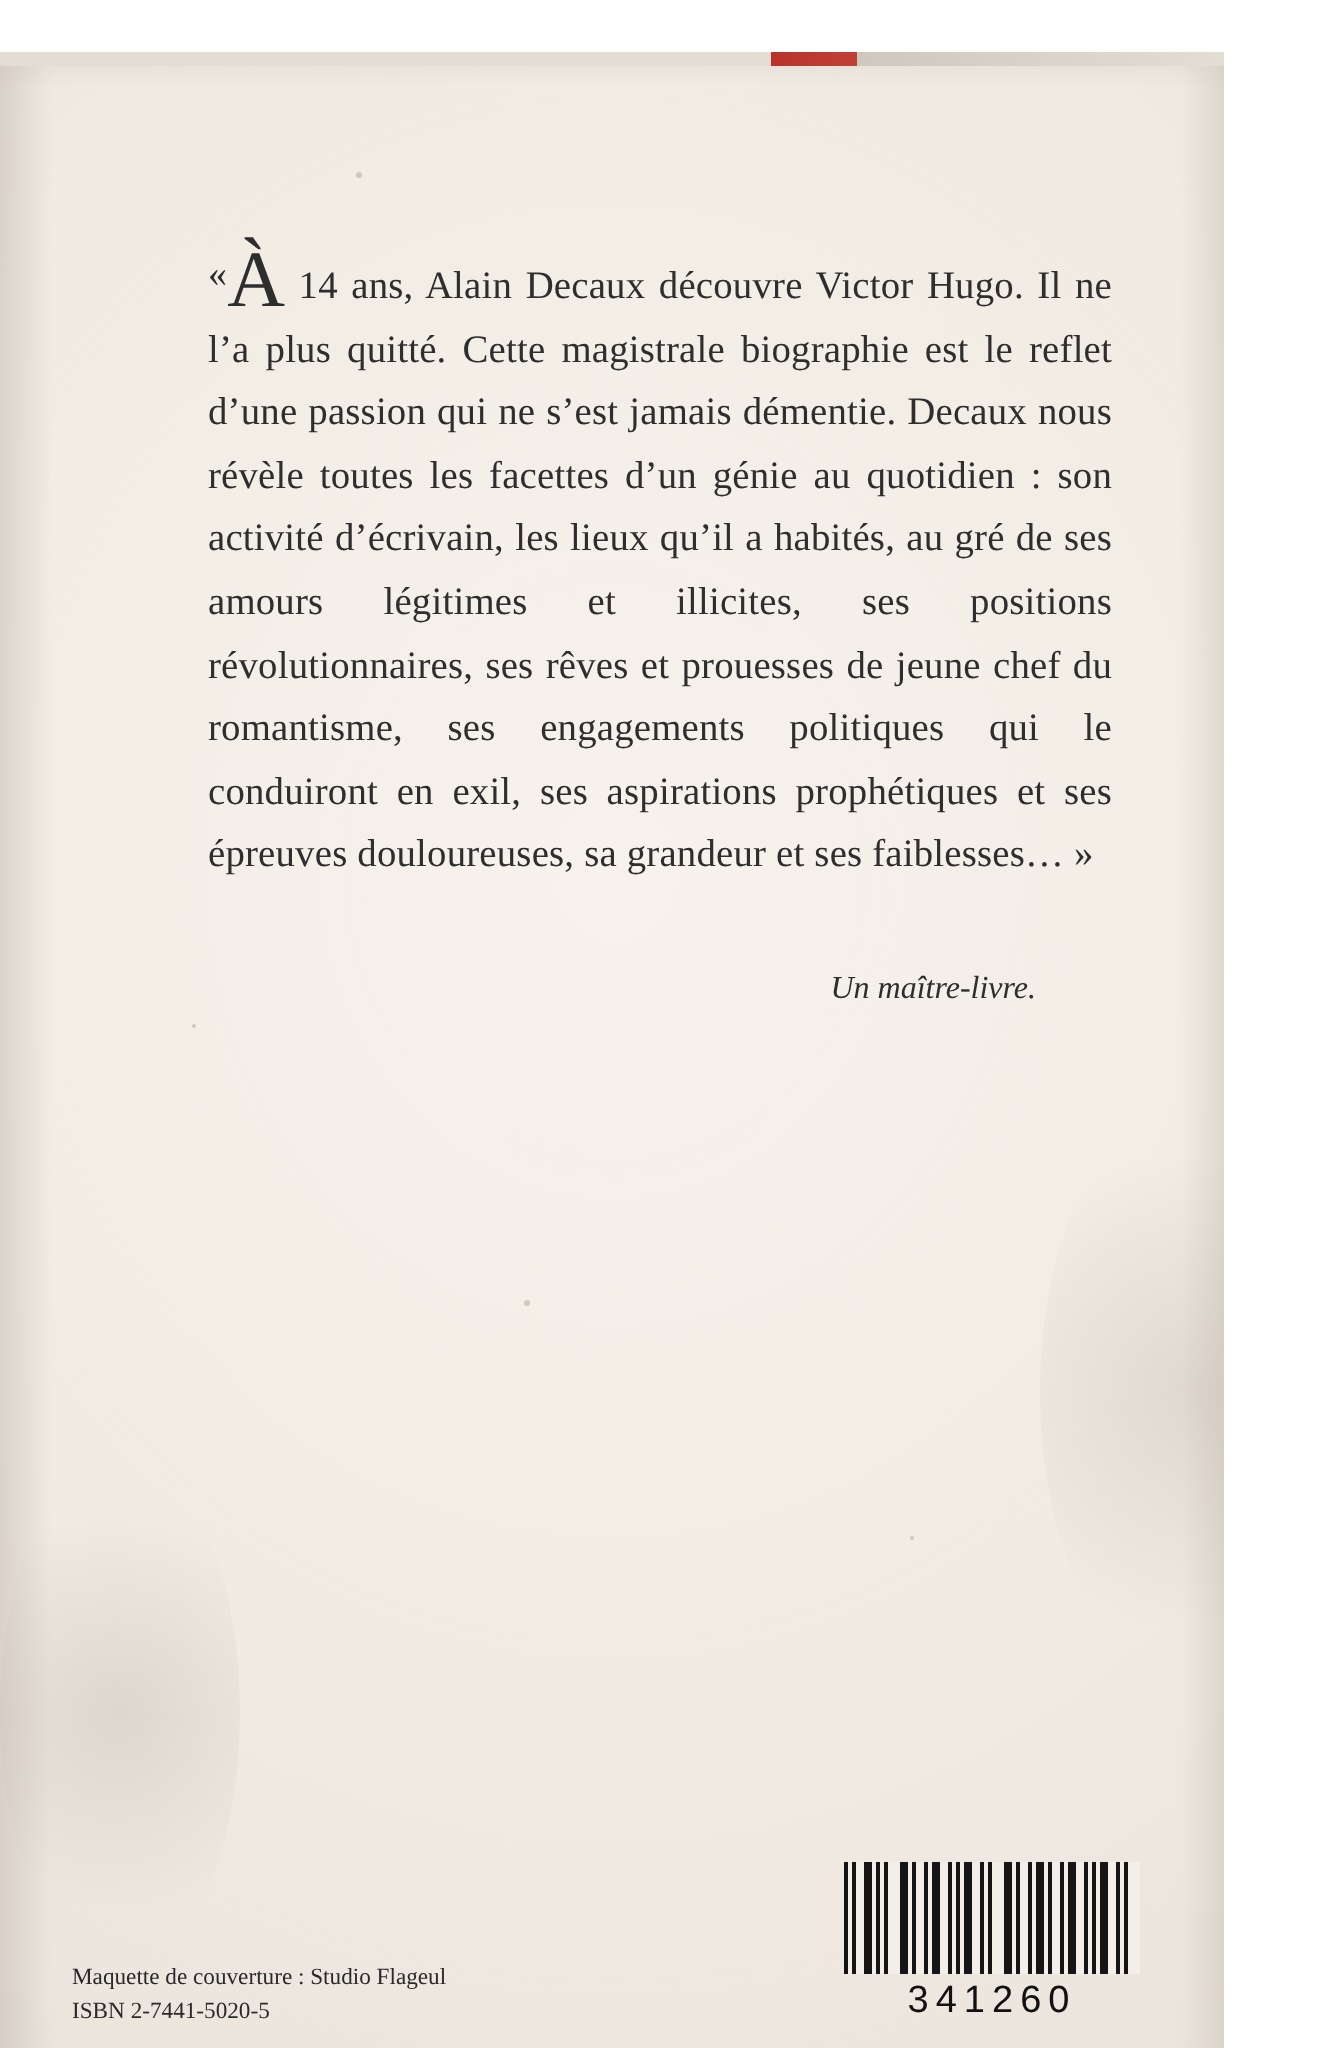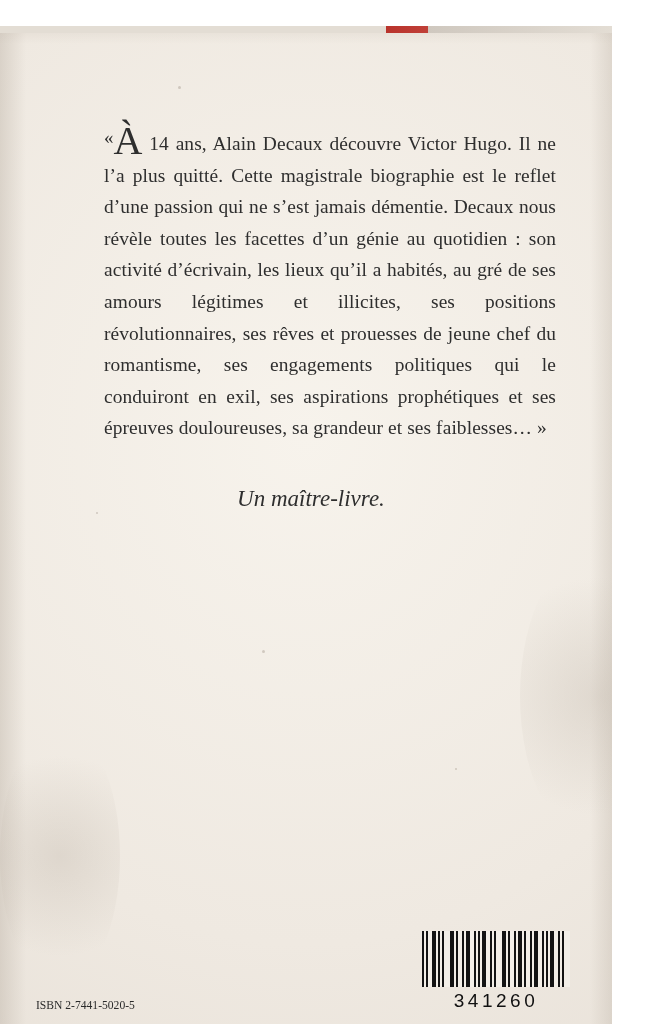--- a/index.html
+++ b/index.html
@@ -78,23 +78,23 @@
   }
   .guillemet {
     font-size: 19px;
     vertical-align: 6px;
   }
   .tagline {
     position: absolute;
     left: 104px;
     top: 460px;
     width: 452px;
-    text-align: center;
+    text-align: right;
     font-style: italic;
-    font-size: 23px;
+    font-size: 16px;
     color: #2e2e2e;
     padding-right: 38px;
     box-sizing: border-box;
   }
 
   .credits {
     position: absolute;
     left: 36px;
     bottom: 36px;
     font-size: 11.6px;
@@ -146,20 +146,21 @@
   <div class="speck" style="left:455px; top:742px; width:2px; height:2px;"></div>
   <div class="speck" style="left:96px; top:486px; width:2px; height:2px;"></div>
 
   <div class="blurb">
     <span class="guillemet">«</span><span class="bigA">À</span><span> 14 ans, Alain Decaux découvre Victor Hugo. Il ne l’a plus quitté. Cette magistrale biographie est le reflet d’une passion qui ne s’est jamais démentie. Decaux nous révèle toutes les facettes d’un génie au quotidien : son activité d’écrivain, les lieux qu’il a habités, au gré de ses amours légitimes et illicites, ses positions révolutionnaires, ses rêves et prouesses de jeune chef du romantisme, ses engagements politiques qui le conduiront en exil, ses aspirations prophétiques et ses épreuves douloureuses, sa grandeur et ses faiblesses… »</span>
   </div>
 
   <div class="tagline">Un maître-livre.</div>
 
   <div class="credits">
+    <div>Maquette de couverture : Studio Flageul</div>
     <div>ISBN 2-7441-5020-5</div>
   </div>
 
   <div class="barcode">
     <div class="bars">
       <span class="w1"></span>
         <span class="g1"></span>
         <span class="w1"></span>
         <span class="g2"></span>
       <span class="w2"></span>

